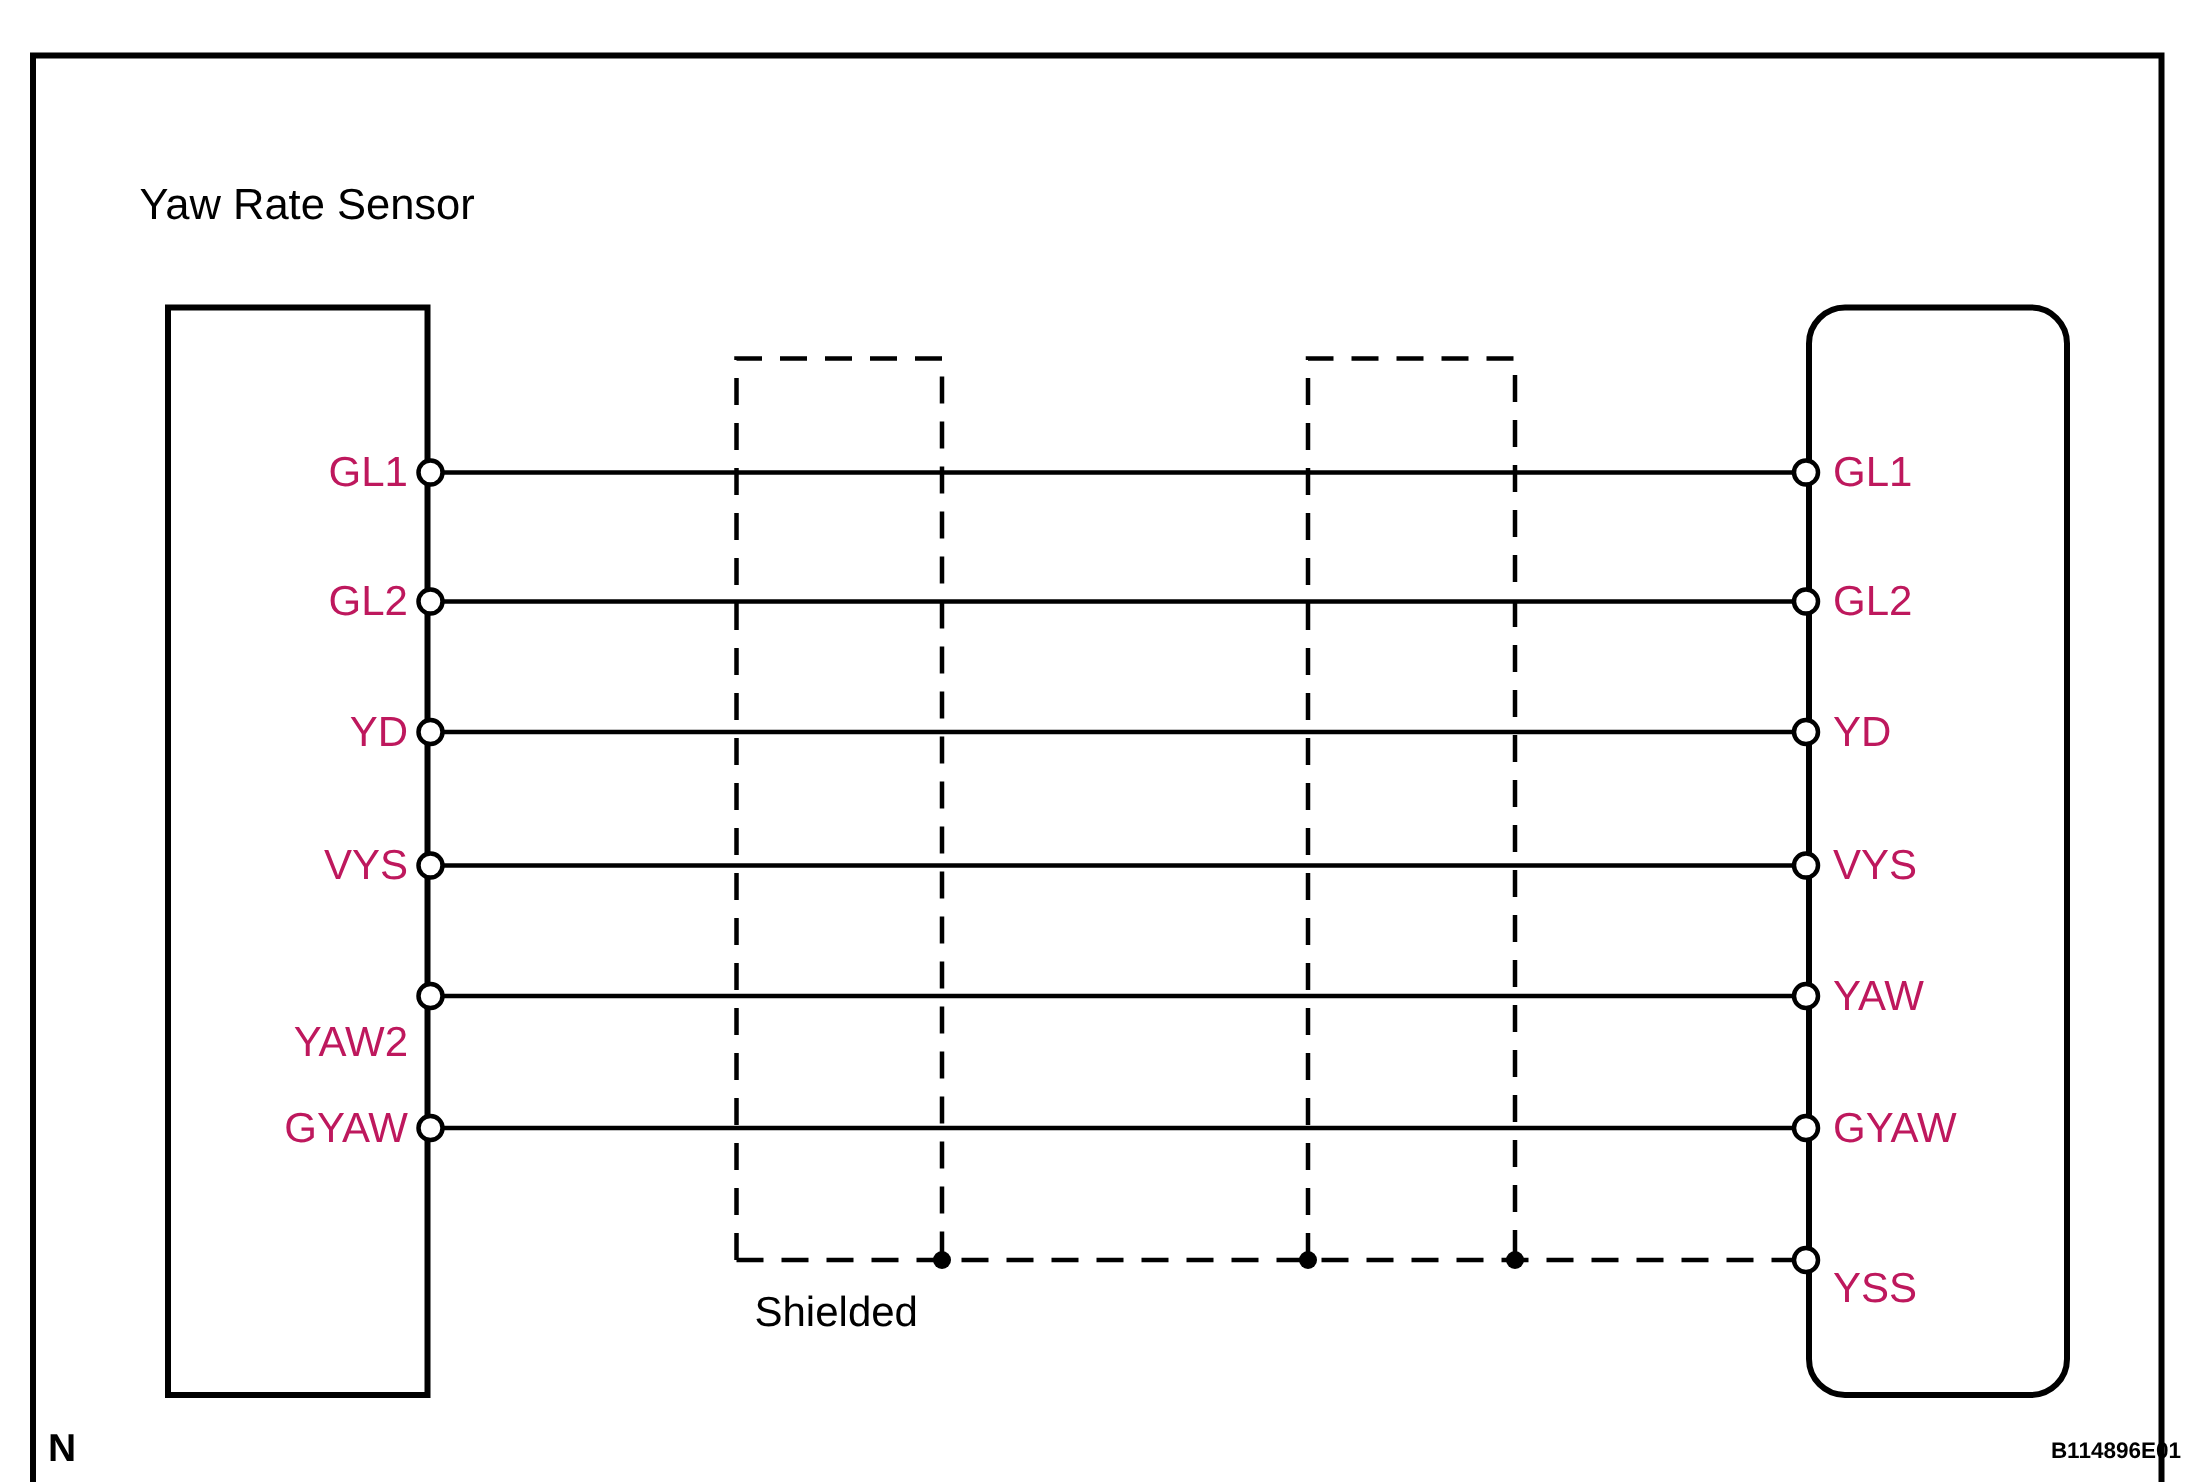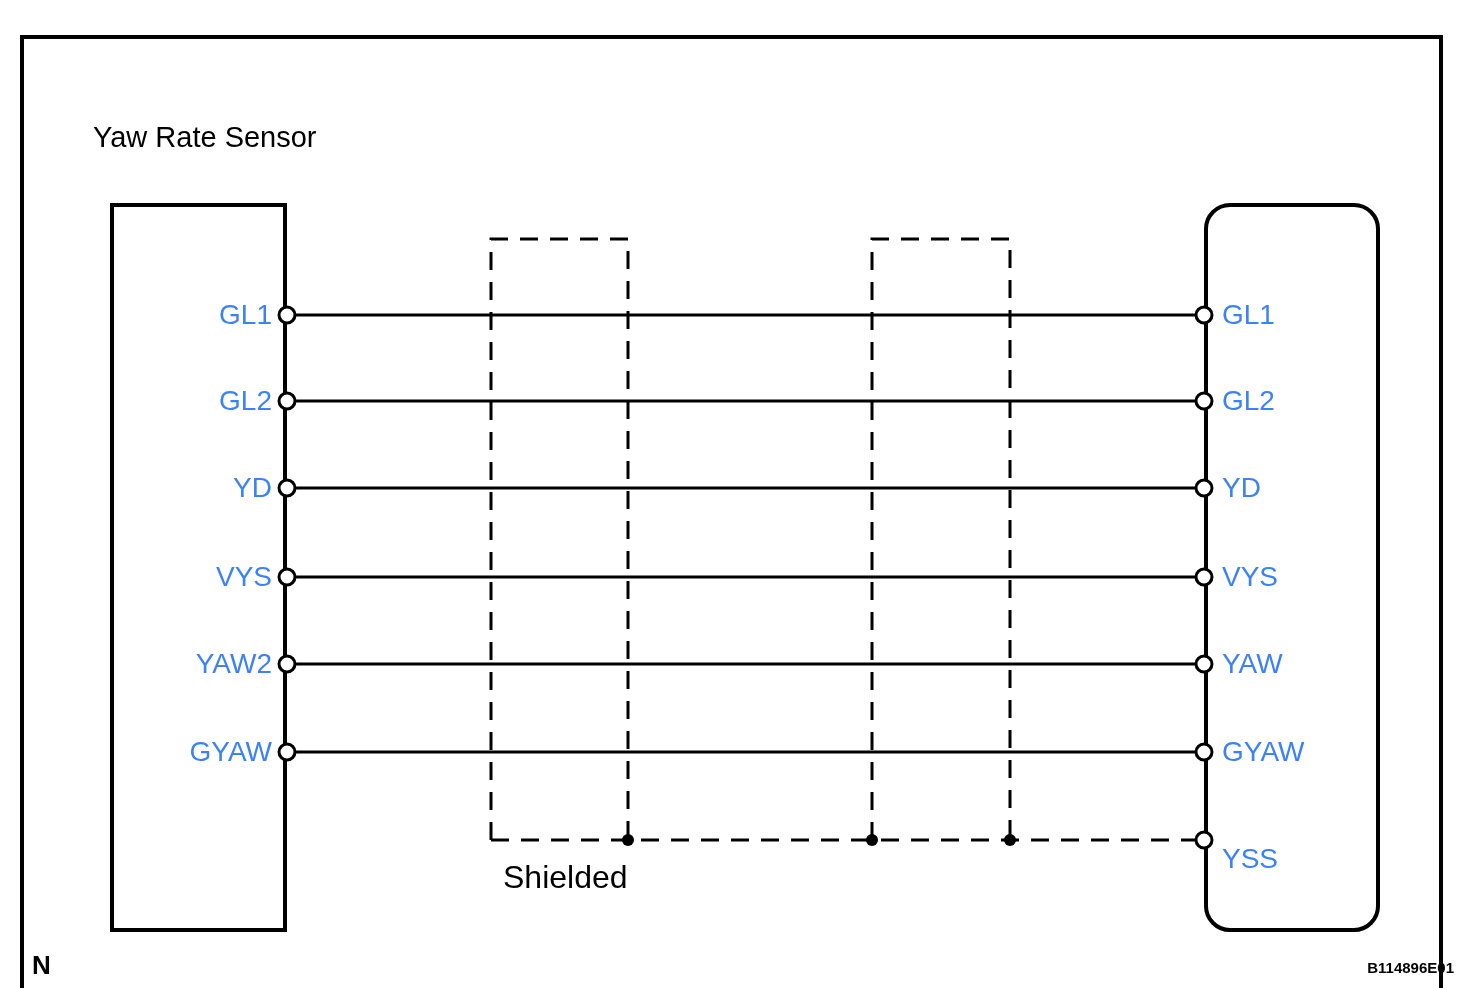--- a/index.html
+++ b/index.html
@@ -22,36 +22,36 @@
     left: 0;
     top: 0;
     width: 1472px;
     height: 988px;
   }
   .label {
     position: absolute;
     font-size: 28px;
     line-height: 34px;
     white-space: nowrap;
-    color: #3b82f6;
+    color: #be185d;
   }
   .component-title {
     position: absolute;
     font-size: 29px;
     line-height: 34px;
     white-space: nowrap;
   }
   .pin-label-left {
     text-align: right;
   }
   .shielded-label {
     position: absolute;
     left: 503px;
     top: 839px;
-    font-size: 32px;
+    font-size: 28px;
   }
   .note-label {
     position: absolute;
     left: 32px;
     top: 930px;
     font-size: 26px;
     font-weight: bold;
   }
   .figure-code {
     position: absolute;
@@ -107,21 +107,21 @@
     <circle cx="1204" cy="732" r="8" fill="#ffffff" stroke="#000000" stroke-width="3"></circle>
     <circle cx="1204" cy="820" r="8" fill="#ffffff" stroke="#000000" stroke-width="3"></circle>
   </svg>
 
   <div class="component-title" style="left:93px; top:100px;">Yaw Rate Sensor</div>
 
   <div class="label pin-label-left" style="left:120px; width:152px; top:278px;">GL1</div>
   <div class="label pin-label-left" style="left:120px; width:152px; top:364px;">GL2</div>
   <div class="label pin-label-left" style="left:120px; width:152px; top:451px;">YD</div>
   <div class="label pin-label-left" style="left:120px; width:152px; top:540px;">VYS</div>
-  <div class="label pin-label-left" style="left:120px; width:152px; top:627px;">YAW2</div>
+  <div class="label pin-label-left" style="left:120px; width:152px; top:658px;">YAW2</div>
   <div class="label pin-label-left" style="left:120px; width:152px; top:715px;">GYAW</div>
 
   <div class="label" style="left:1222px; top:278px;">GL1</div>
   <div class="label" style="left:1222px; top:364px;">GL2</div>
   <div class="label" style="left:1222px; top:451px;">YD</div>
   <div class="label" style="left:1222px; top:540px;">VYS</div>
   <div class="label" style="left:1222px; top:627px;text-align:center;">YAW</div>
   <div class="label" style="left:1222px; top:715px;">GYAW</div>
   <div class="label" style="left:1222px; top:822px;">YSS</div>
 

